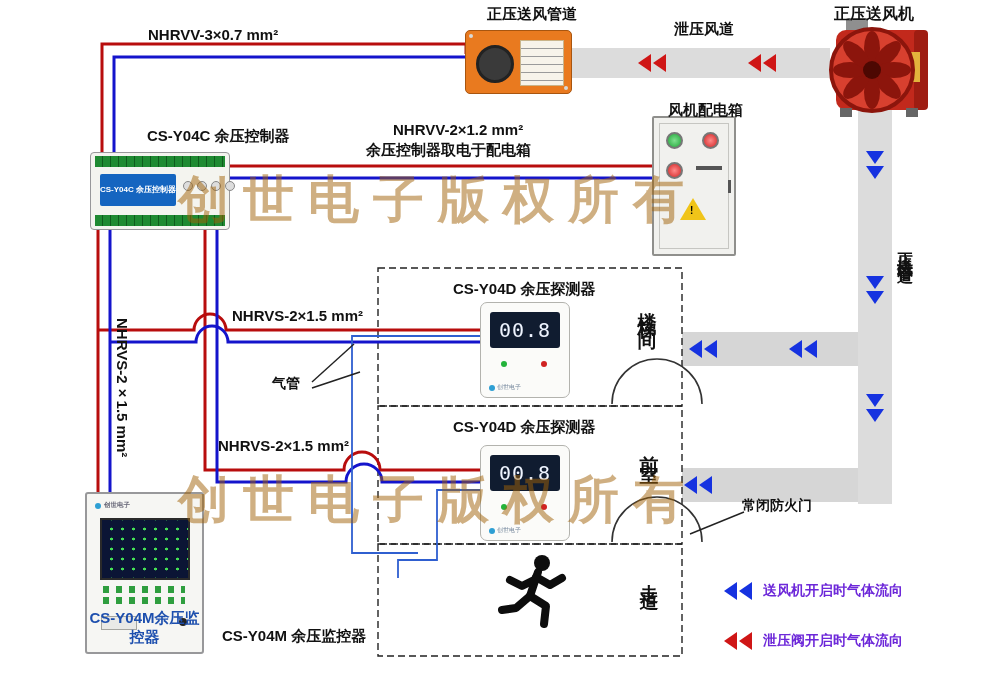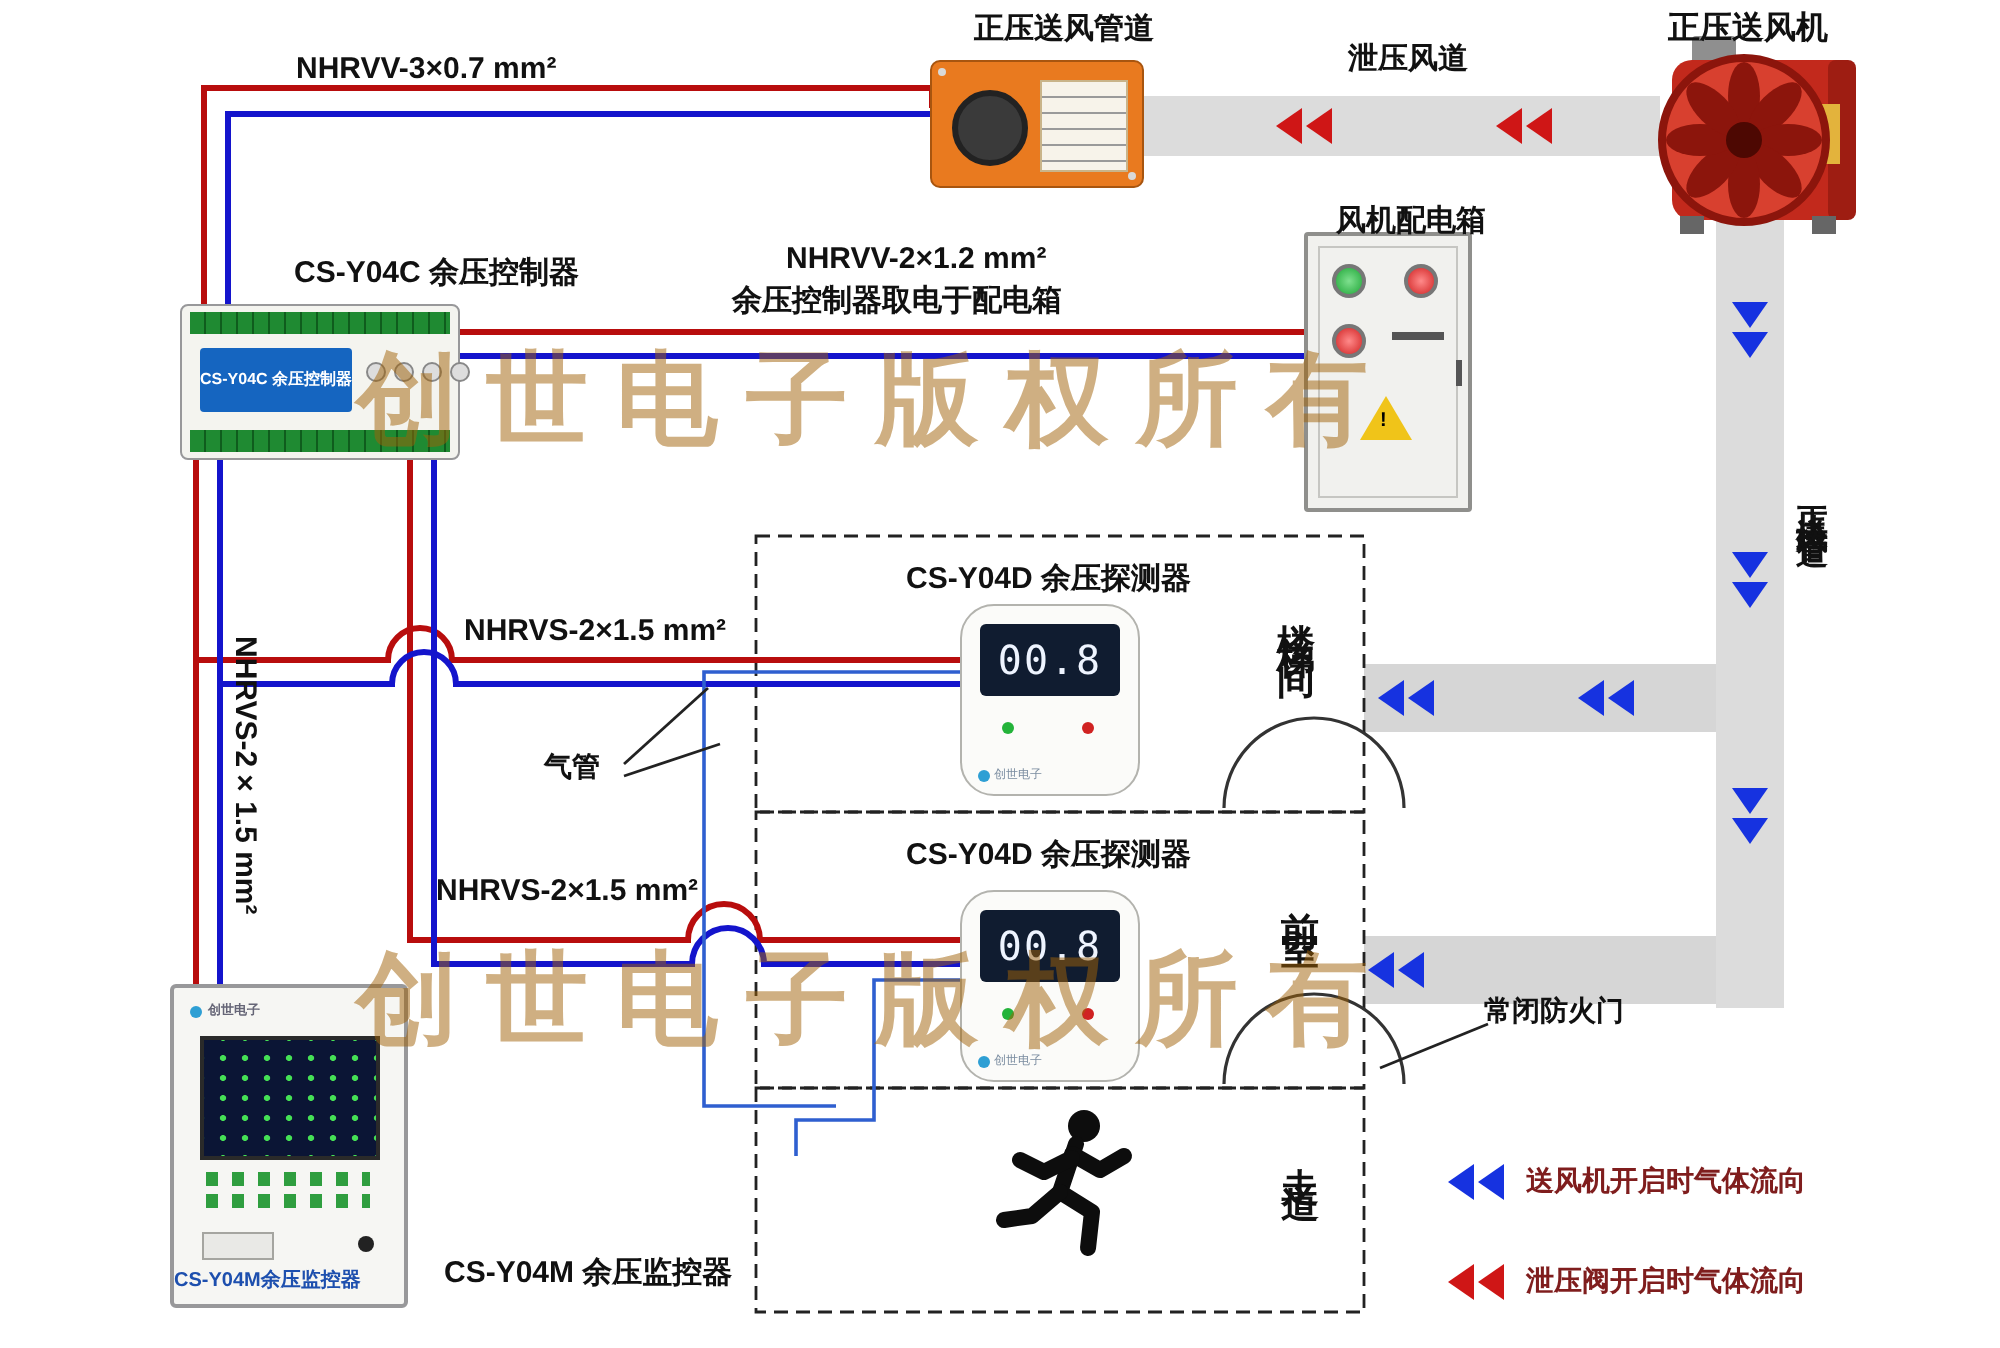--- a/index.html
+++ b/index.html
@@ -62,21 +62,21 @@
   .light.green{left:12px;top:14px;background:radial-gradient(#7fe08f,#1fa637);}
   .light.red1{left:48px;top:14px;background:radial-gradient(#ff8a8a,#d02222);}
   .light.red2{left:12px;top:44px;background:radial-gradient(#ff8a8a,#d02222);}
   .d-text{position:absolute;left:42px;top:48px;width:26px;height:4px;background:#555;}
   .warn-tri{position:absolute;left:26px;top:80px;width:0;height:0;
             border-left:13px solid transparent;border-right:13px solid transparent;
             border-bottom:22px solid #f0c419;}
   .warn-mark{position:absolute;left:36px;top:87px;font-size:10px;font-weight:bold;color:#000;}
   .handle{position:absolute;right:3px;top:62px;width:3px;height:13px;background:#555;}
   .detector{position:absolute;width:88px;height:94px;background:#fbfbf9;
-            border:1px solid #b3b3ae;border-radius:17px;z-index:3;}
+            border:1px solid #b3b3ae;border-radius:7px;z-index:3;}
   .det1{left:480px;top:302px;} .det2{left:480px;top:445px;}
   .det-lcd{position:absolute;left:9px;top:9px;width:70px;height:36px;background:#101c30;
            border-radius:3px;color:#eef4ff;font-family:"DejaVu Sans Mono",monospace;
            font-size:20px;text-align:center;line-height:36px;letter-spacing:1px;}
   .led{position:absolute;width:6px;height:6px;border-radius:50%;top:58px;}
   .led.g{left:20px;background:#23b33a;} .led.r{left:60px;background:#d02222;}
   .det-brand{position:absolute;left:8px;bottom:5px;font-size:6px;color:#7a8ca0;
              display:flex;align-items:center;gap:2px;}
   .bdot{width:6px;height:6px;border-radius:50%;background:#2e9fd4;display:inline-block;}
   .monitor{left:85px;top:492px;width:115px;height:158px;background:#f6f6f3;
@@ -86,27 +86,27 @@
   .mon-screen{position:absolute;left:13px;top:24px;width:86px;height:58px;background:#0b1535;
               border:2px solid #2a2a2a;
               background-image:radial-gradient(#45e055 1.4px,transparent 1.8px);
               background-size:11px 10px;background-position:4px 4px;}
   .mon-btnrow{position:absolute;left:16px;width:82px;height:7px;
               background:repeating-linear-gradient(90deg,#2f9e3f 0 6px,transparent 6px 13px);}
   .row1{top:92px;} .row2{top:103px;}
   .mon-slot{position:absolute;left:14px;top:122px;width:34px;height:12px;background:#e9e9e6;
             border:1px solid #a5a5a0;}
   .mon-dot{position:absolute;left:92px;top:124px;width:8px;height:8px;border-radius:50%;background:#222;}
-  .mon-label{position:absolute;bottom:5px;left:0;width:100%;font-size:10px;
+  .mon-label{position:absolute;bottom:5px;left:0;width:100%;text-align:center;font-size:15px;
              font-weight:bold;color:#1d4fae;}
   .person{position:absolute;left:496px;top:552px;z-index:3;}
   
   .legend-row{position:absolute;display:flex;align-items:center;gap:10px;z-index:4;}
   .lg1{left:724px;top:582px;} .lg2{left:724px;top:632px;}
-  .legend-row .txt{font-weight:bold;font-size:14px;color:#7f1d1d;}
+  .legend-row .txt{font-weight:bold;font-size:14px;color:#6d28d9;}
 </style>
 </head>
 <body>
 
 <div class="canvas">
 
   <svg class="layer" width="1000" height="674" viewBox="0 0 1000 674">
     <defs>
       <g id="arr2">
         <polygon points="0,9 13,0 13,18"></polygon>

